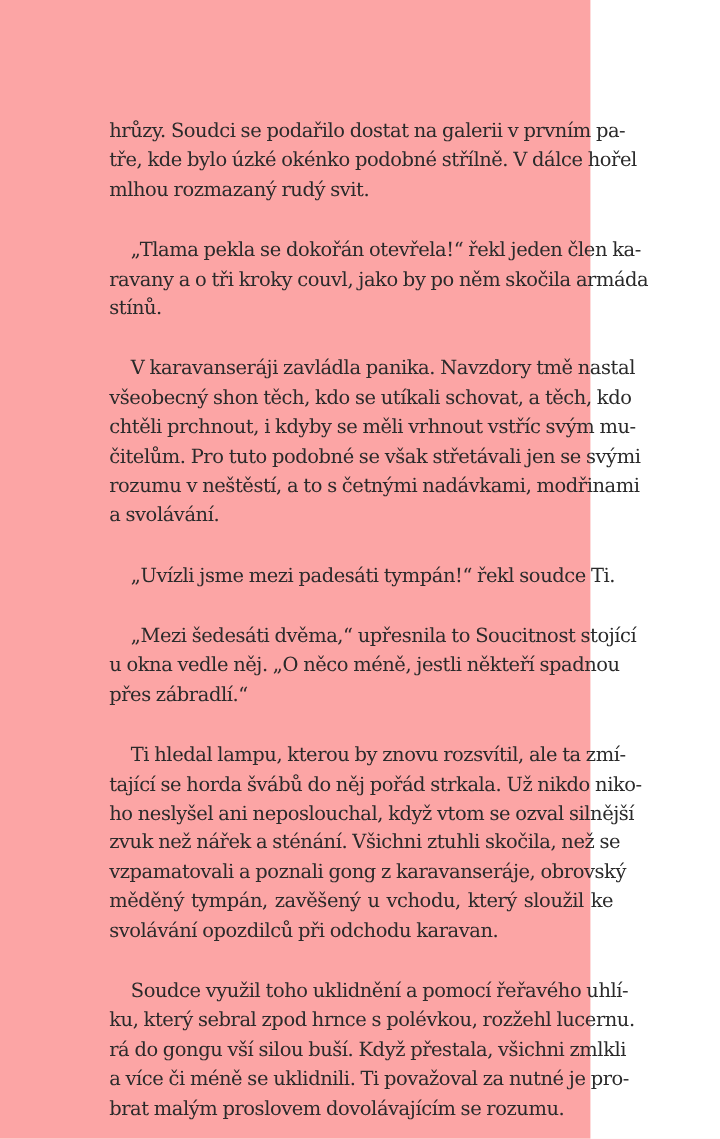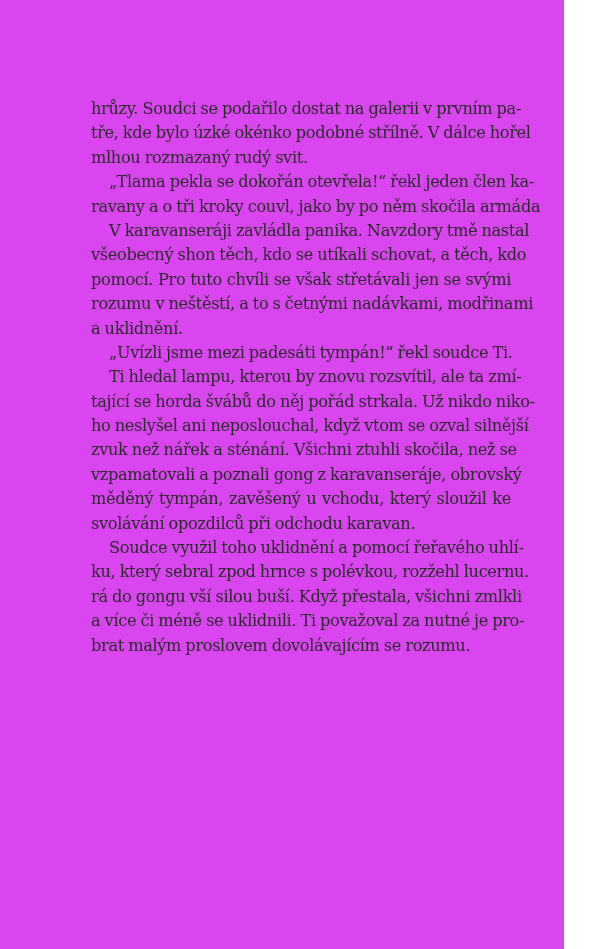--- a/index.html
+++ b/index.html
@@ -9,23 +9,23 @@
     }
     body {
       width: 600px;
       height: 949px;
       position: relative;
       overflow: hidden;
     }
     .page {
       position: absolute;
       left: 0; top: 0;
-      width: 564px;
+      width: 492px;
       height: 949px;
-      background: #d946ef;
+      background: #fca5a5;
     }
     .text-block {
       position: absolute;
       left: 91px;
       top: 97px;
       width: 420px;
       font-family: "DejaVu Serif", serif;
       font-size: 16.2px;
       color: #2a2a2a;
       line-height: 24.4px;
@@ -37,20 +37,21 @@
       text-align: justify;
       text-align-last: justify;
       letter-spacing: -0.35px;
       word-spacing: -0.5px;
     }
     .line.last {
       text-align-last: left;
     }
     .line.indent {
       padding-left: 18px;
+      margin-top: 26px;
     }
     .page-number {
       position: absolute;
       left: 0;
       width: 600px;
       top: 843px;
       text-align: center;
       font-family: "DejaVu Sans", sans-serif;
       font-size: 16px;
       color: #333333;
@@ -62,30 +63,37 @@
 <div class="page">
   <div class="text-block" id="text-block">
       <div>
         <span class="line">hrůzy. Soudci se podařilo dostat na galerii v prvním pa-</span>
         <span class="line">tře, kde bylo úzké okénko podobné střílně. V dálce hořel</span>
         <span class="line last">mlhou rozmazaný rudý svit.</span>
       </div>
       <div>
         <span class="line indent">„Tlama pekla se dokořán otevřela!“ řekl jeden člen ka-</span>
         <span class="line">ravany a o tři kroky couvl, jako by po něm skočila armáda</span>
+        <span class="line last">stínů.</span>
       </div>
       <div>
         <span class="line indent">V karavanseráji zavládla panika. Navzdory tmě nastal</span>
         <span class="line">všeobecný shon těch, kdo se utíkali schovat, a těch, kdo</span>
-        <span class="line">pomocí. Pro tuto chvíli se však střetávali jen se svými</span>
+        <span class="line">chtěli prchnout, i kdyby se měli vrhnout vstříc svým mu-</span>
+        <span class="line">čitelům. Pro tuto podobné se však střetávali jen se svými</span>
         <span class="line">rozumu v neštěstí, a to s četnými nadávkami, modřinami</span>
-        <span class="line last">a uklidnění.</span>
+        <span class="line last">a svolávání.</span>
       </div>
       <div>
         <span class="line indent last">„Uvízli jsme mezi padesáti tympán!“ řekl soudce Ti.</span>
+      </div>
+      <div>
+        <span class="line indent">„Mezi šedesáti dvěma,“ upřesnila to Soucitnost stojící</span>
+        <span class="line">u okna vedle něj. „O něco méně, jestli někteří spadnou</span>
+        <span class="line last">přes zábradlí.“</span>
       </div>
       <div>
         <span class="line indent">Ti hledal lampu, kterou by znovu rozsvítil, ale ta zmí-</span>
         <span class="line">tající se horda švábů do něj pořád strkala. Už nikdo niko-</span>
         <span class="line">ho neslyšel ani neposlouchal, když vtom se ozval silnější</span>
         <span class="line">zvuk než nářek a sténání. Všichni ztuhli skočila, než se</span>
         <span class="line">vzpamatovali a poznali gong z karavanseráje, obrovský</span>
         <span class="line">měděný tympán, zavěšený u vchodu, který sloužil ke</span>
         <span class="line last">svolávání opozdilců při odchodu karavan.</span>
       </div>

